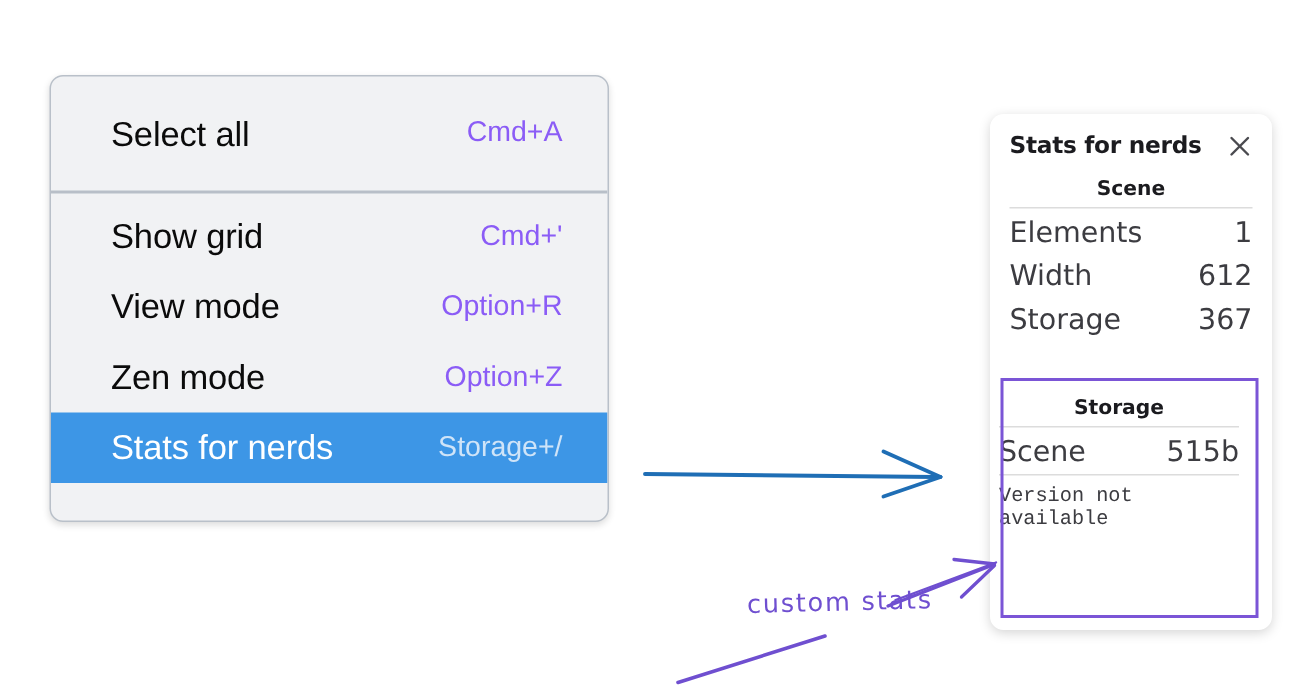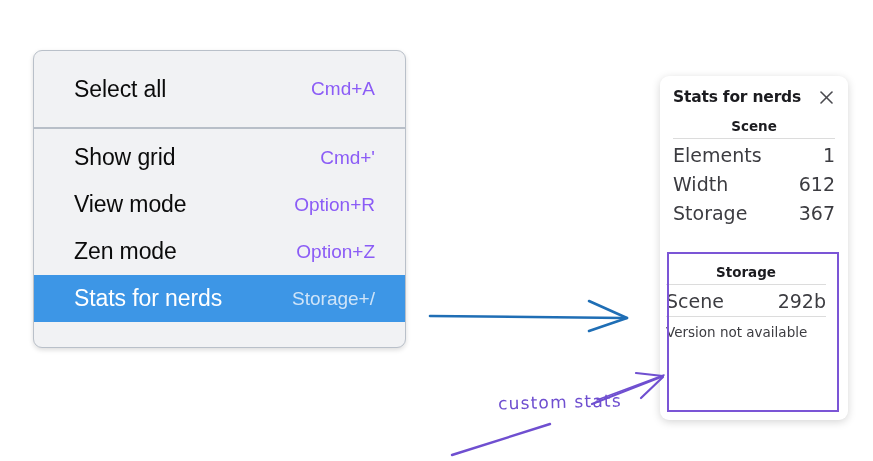--- a/index.html
+++ b/index.html
@@ -137,20 +137,21 @@
     color: #3c3c41;
     padding: 4px 0;
     line-height: 1.1;
   }
   .stat-row .k { }
   .stat-row .v { margin-left: auto; }
   .stat-note {
     font-size: 13.5px;
     color: #3c3c41;
     padding: 5px 0;
+    font-family: Liberation Mono, monospace;
   }
 
   
   #highlight-box {
     position: absolute;
     left: 7px;
     top: 176px;
     width: 172px;
     height: 160px;
     border: 2px solid #7b55d6;
@@ -245,21 +246,21 @@
       <span class="k">Storage</span>
       <span class="v">367</span>
     </div>
   </div>
 
   <div id="highlight-inner">
     <div class="section-title">Storage</div>
     <div class="section-rule"></div>
     <div class="stat-row">
       <span class="k">Scene</span>
-      <span class="v">292b</span>
+      <span class="v">515b</span>
     </div>
     <div class="section-rule"></div>
     <div class="stat-note">Version not available</div>
   </div>
 
   <div id="highlight-box"></div>
 </div>
 
 <svg id="annotations" viewBox="0 0 873 461">
 

